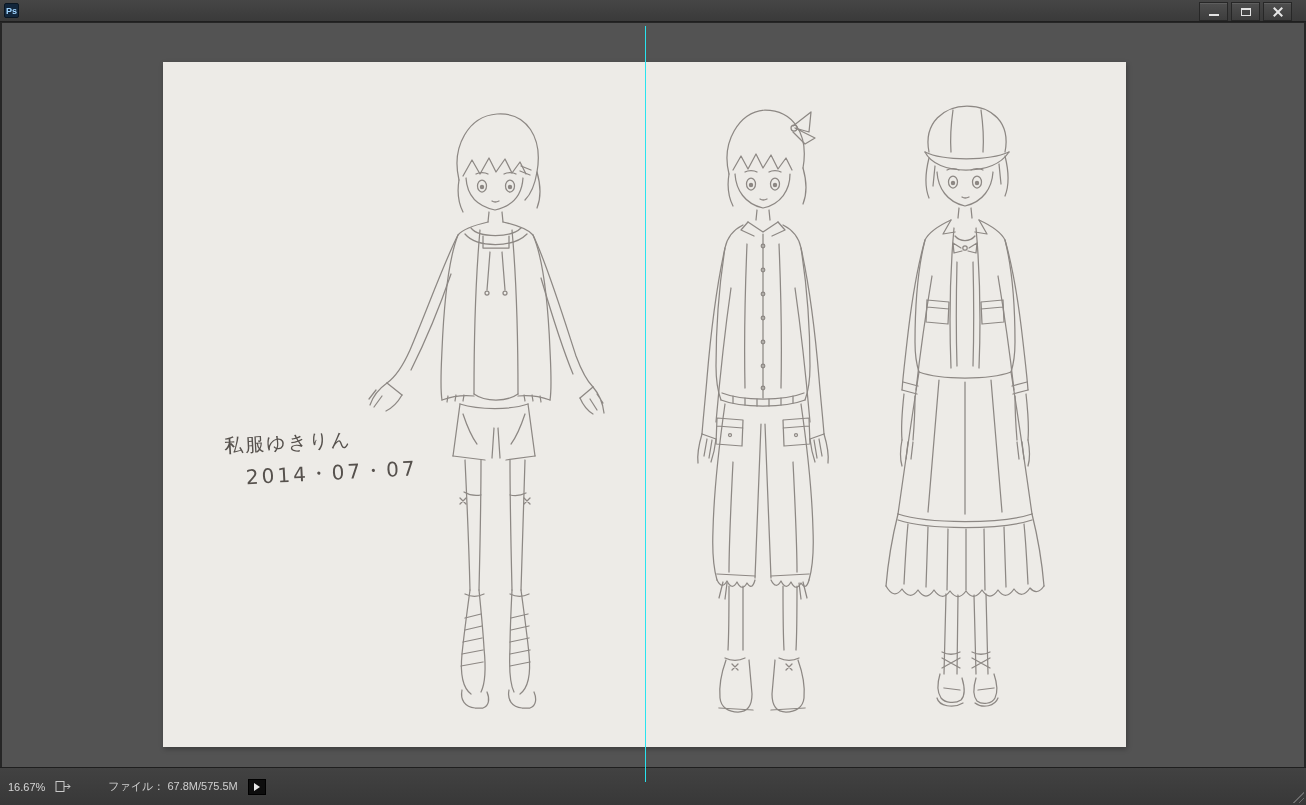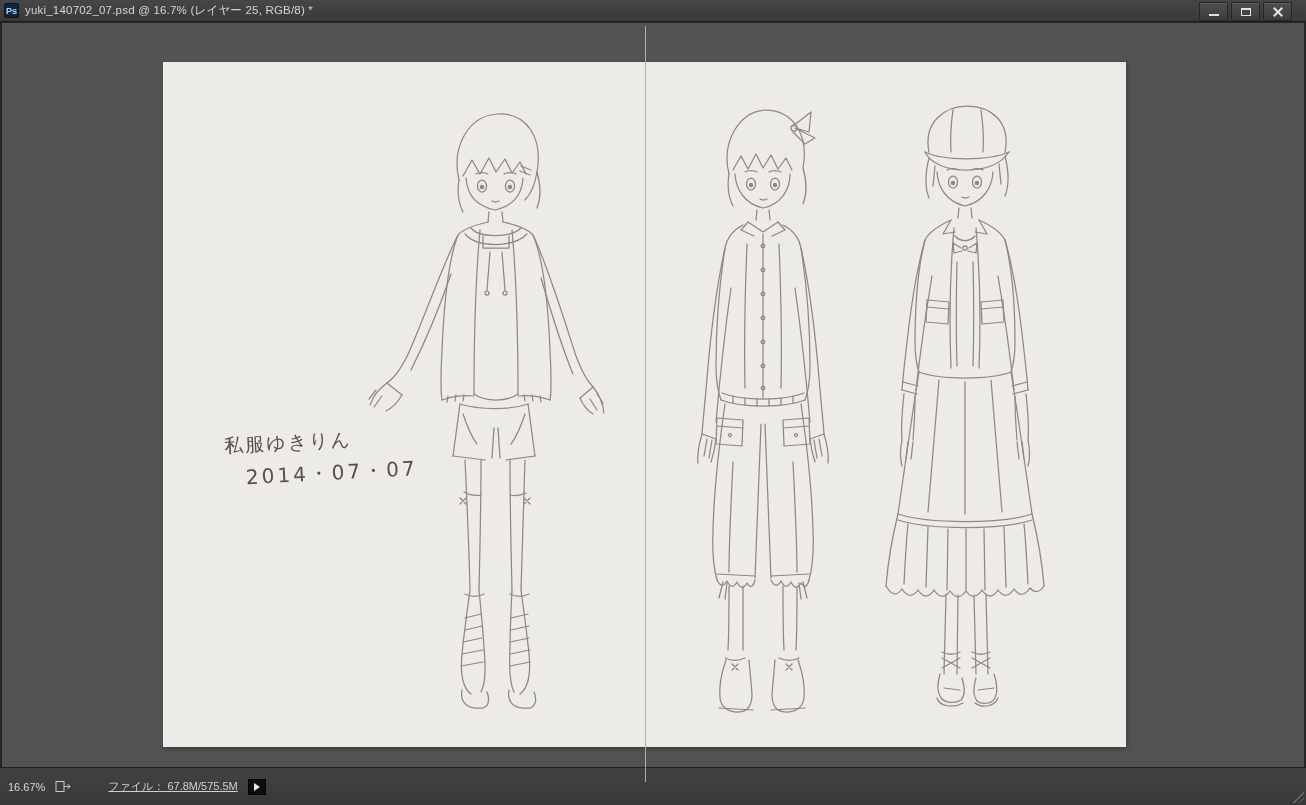--- a/index.html
+++ b/index.html
@@ -93,21 +93,21 @@
     position: absolute; left: 0; right: 0; bottom: 0; height: 38px;
     background: linear-gradient(#424242, #383838);
     border-top: 1px solid #1f1f1f;
     display: flex; align-items: center;
     color: #cfcfcf; font-size: 11px;
   }
   .zoom-field {
     padding: 0 8px; min-width: 48px; color: #d6d6d6;
   }
   .status-doc-icon { margin: 0 10px 0 2px; display: flex; align-items: center; }
-  .file-info { margin-left: 26px; white-space: nowrap; text-decoration: underline; }
+  .file-info { margin-left: 26px; white-space: nowrap; }
   .status-pop-btn {
     margin-left: 10px; width: 18px; height: 16px;
     background: #0d0d0d; border: 1px solid #000;
     display: flex; align-items: center; justify-content: center;
   }
   .status-pop-btn .tri {
     width: 0; height: 0;
     border-left: 6px solid #e8e8e8;
     border-top: 4px solid transparent;
     border-bottom: 4px solid transparent;
@@ -116,21 +116,20 @@
     position: absolute; right: 2px; bottom: 2px; width: 13px; height: 13px;
     background: repeating-linear-gradient(-45deg, transparent 0 3px, #6a6a6a 3px 4px);
     clip-path: polygon(100% 0, 100% 100%, 0 100%);
   }
 </style>
 </head>
 <body>
 
 <div class="titlebar">
   <div class="app-icon">Ps</div>
-  <div class="title-text">yuki_140702_07.psd @ 16.7% (レイヤー 25, RGB/8) *</div>
   <div class="win-controls">
     <div class="win-btn">
         <span class="min-glyph"></span>
       </div>
     <div class="win-btn">
         <span class="max-glyph"></span>
       </div>
     <div class="win-btn">
         <span class="close-glyph"></span>
       </div>

